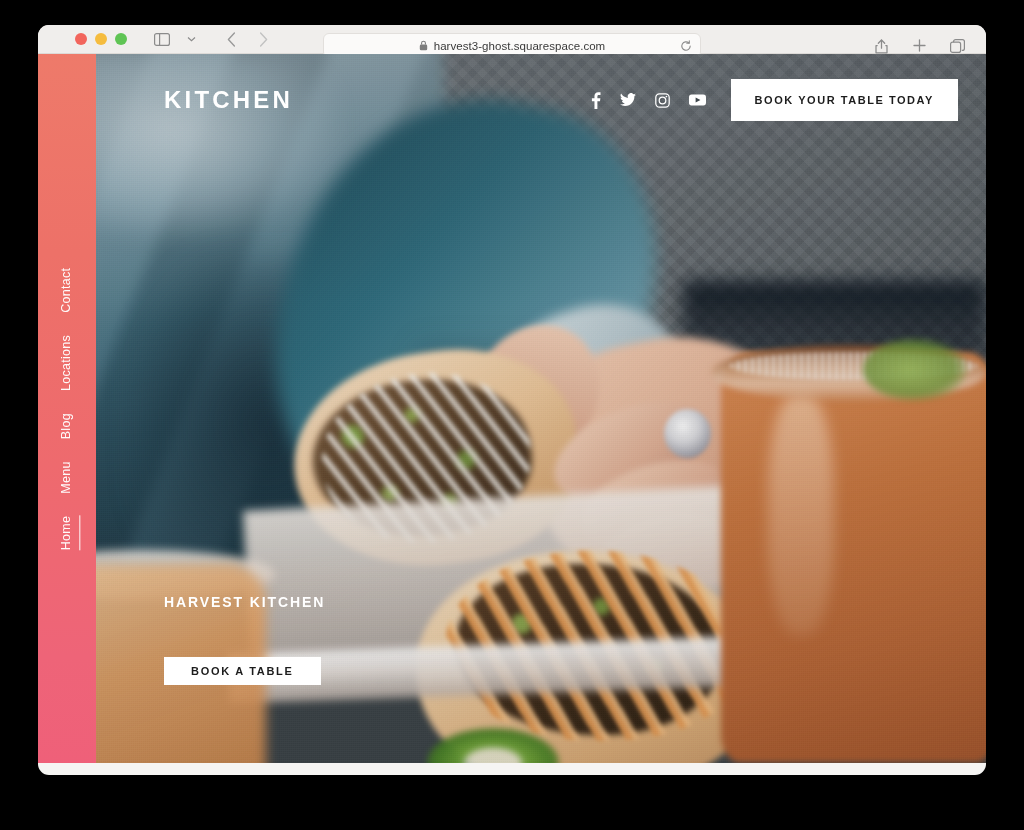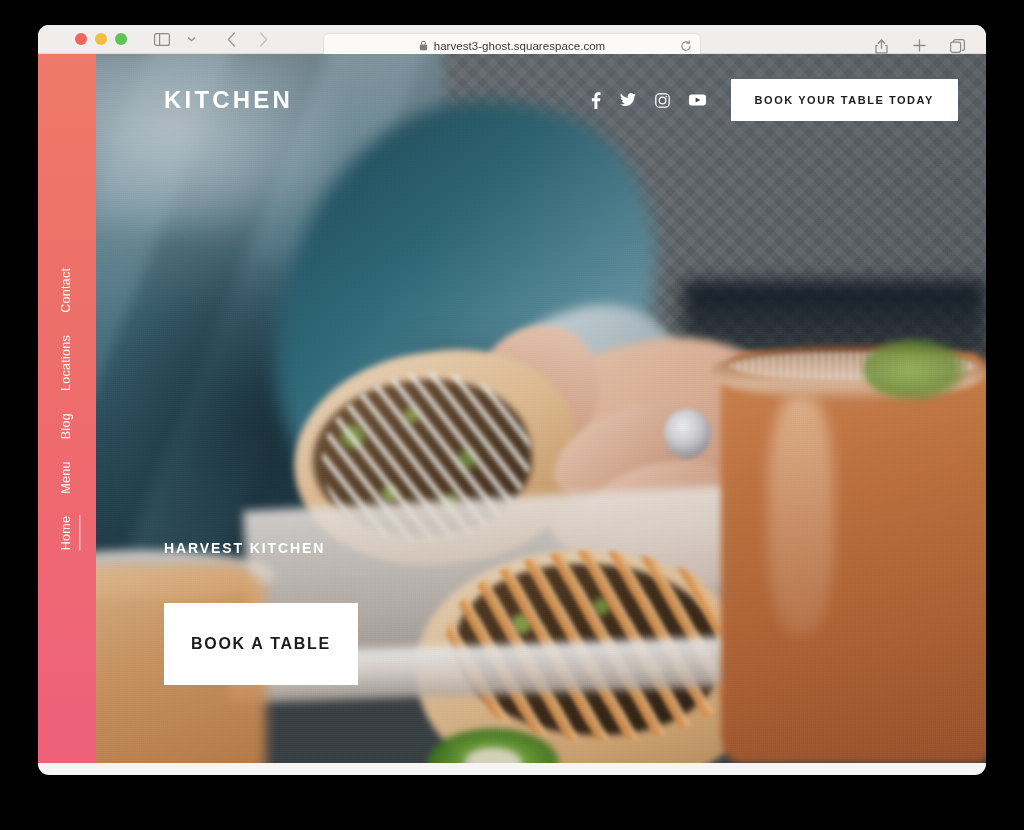--- a/index.html
+++ b/index.html
@@ -352,22 +352,22 @@
     line-height: 0.99; letter-spacing: -.4px;
   }
   .headline .outline {
     color: transparent;
     -webkit-text-stroke: 1.4px rgba(255,255,255,.92);
     letter-spacing: .6px;
   }
   .book-hero {
     margin-top: 30px;
     background: #fff; color: #1c1c1c;
-    font-size: 16px; font-weight: bold; letter-spacing: 1.7px;
-    padding: 32px 27px; border: none; cursor: pointer;
+    font-size: 11px; font-weight: bold; letter-spacing: 1.7px;
+    padding: 8px 27px; border: none; cursor: pointer;
     font-family: "Liberation Sans", sans-serif;
   }
 </style>
 </head>
 <body>
 
 <div class="stage">
 
   <div class="browser">
 

